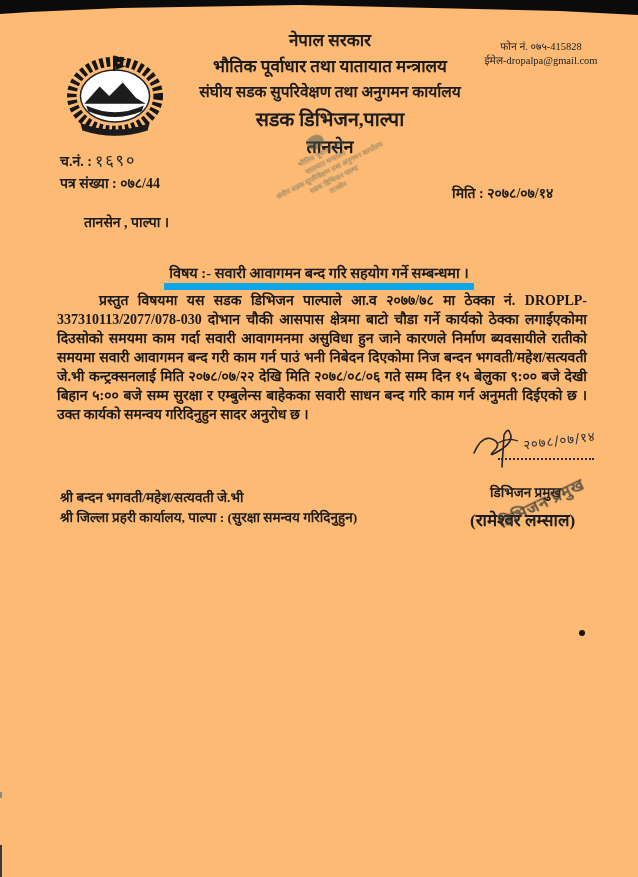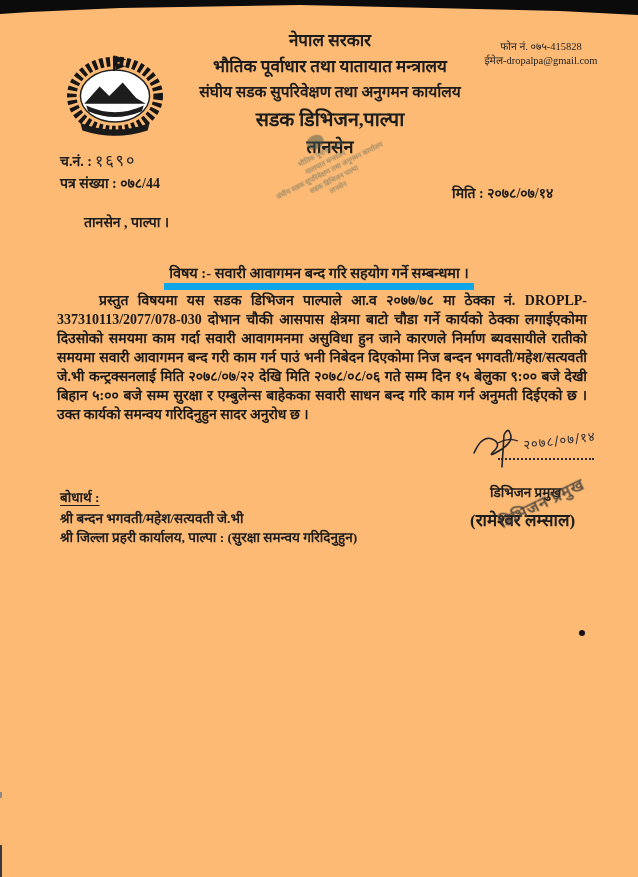--- a/index.html
+++ b/index.html
@@ -142,21 +142,20 @@
     <path d="M30 20 Q40 14 50 18" fill="none" stroke="#23232b" stroke-width="1.3"></path>
   </svg>
   <span class="sig-date">२०७८/०७/१४</span>
 
   <div class="dotline"></div>
   <div class="sig-name">(रामेश्वर लम्साल)</div>
   <div class="sig-title">डिभिजन प्रमुख</div>
   <div class="sig-stamp">डिभिजन प्रमुख</div>
 
   <div class="cc-block">
-    <div class="cc-head">बोधार्थ :</div>
     <div>श्री बन्दन भगवती/महेश/सत्यवती जे.भी</div>
     <div>श्री जिल्ला प्रहरी कार्यालय, पाल्पा : (सुरक्षा समन्वय गरिदिनुहुन)</div>
   </div>
 
   <div class="speck-dot"></div>
   <div class="edge-bar"></div>
   <div class="edge-tick"></div>
 
 </div>
 

